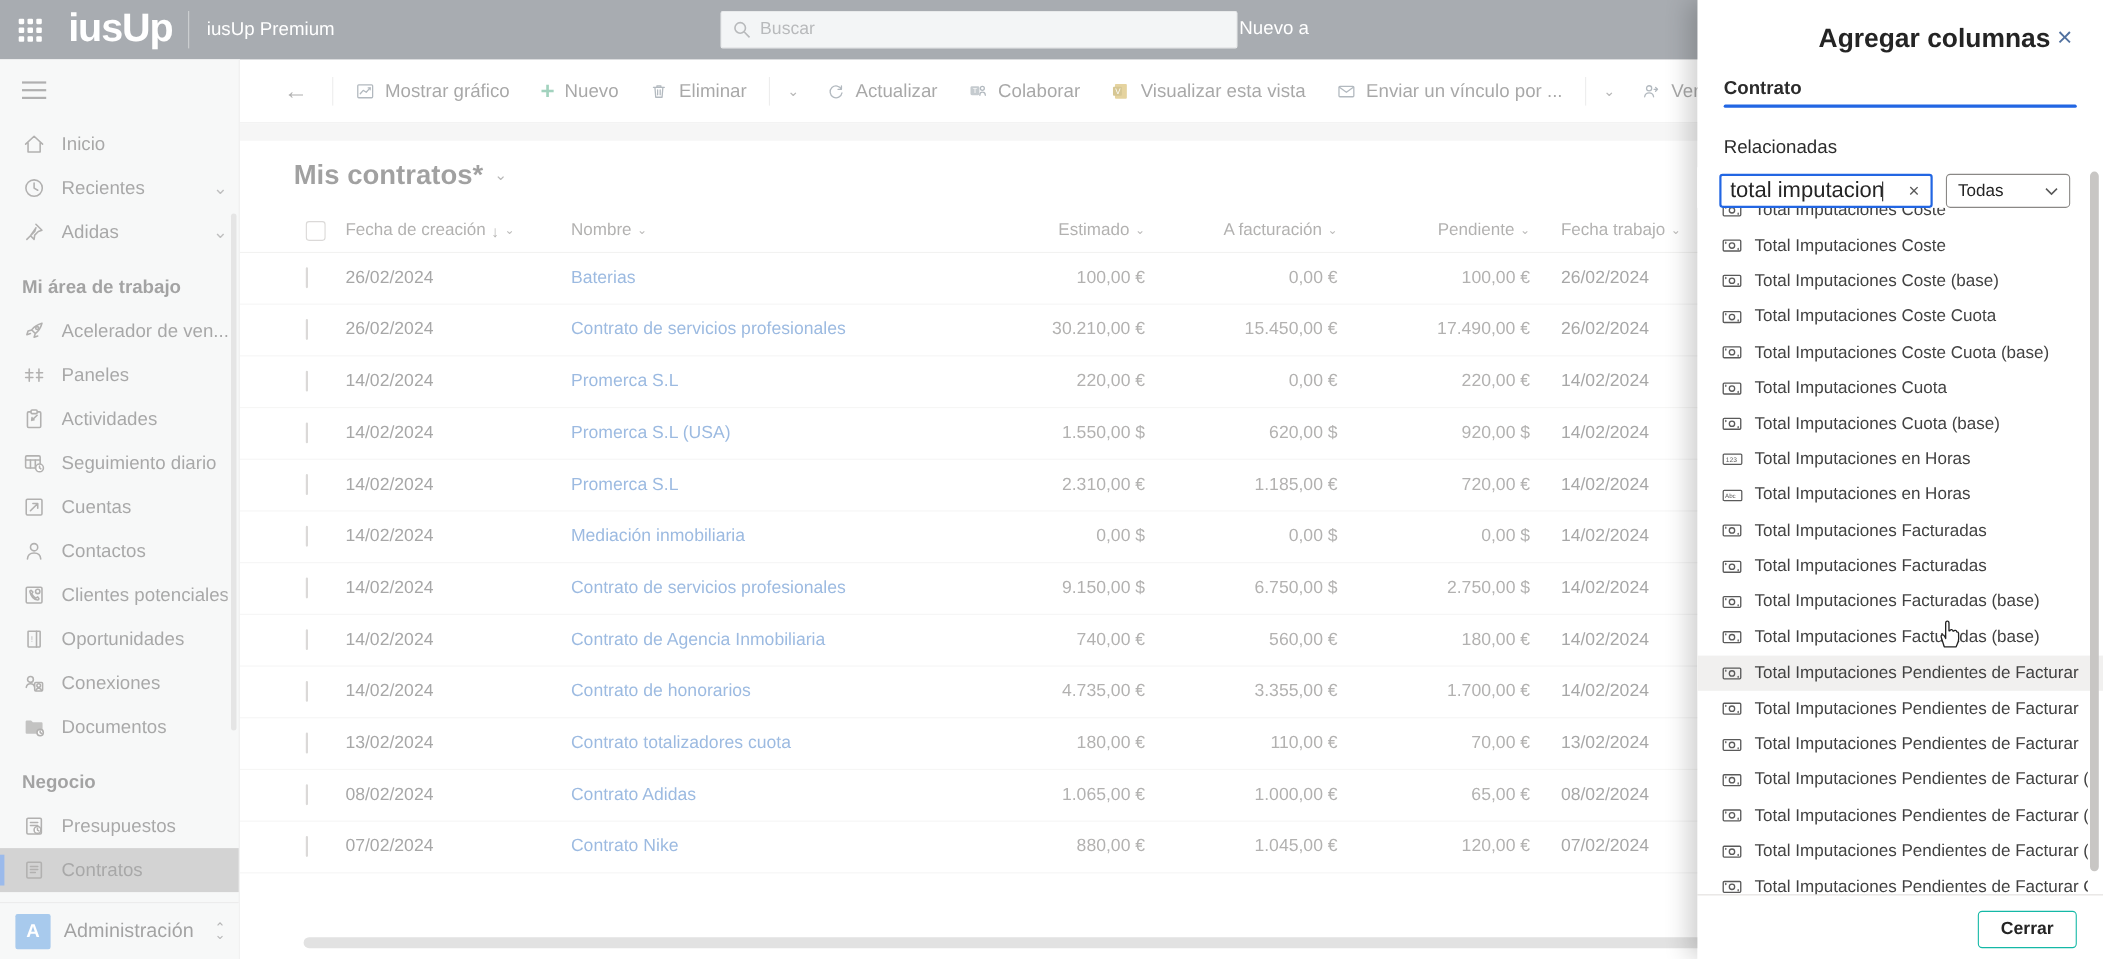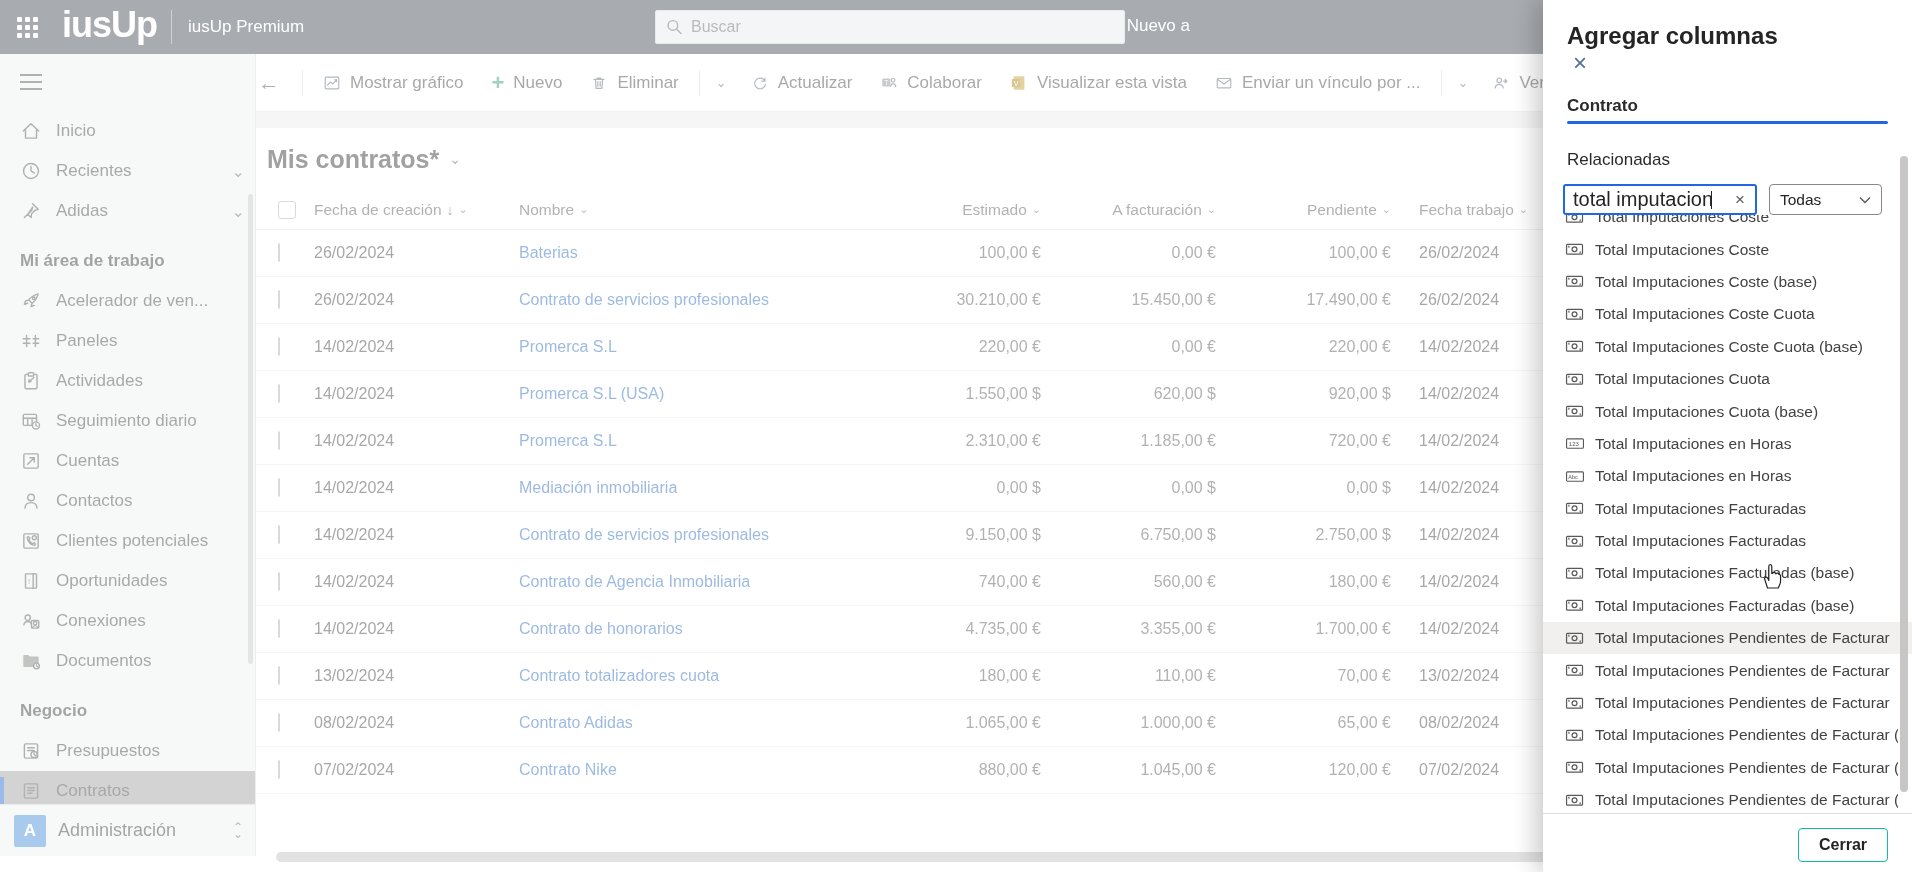--- a/index.html
+++ b/index.html
@@ -16,21 +16,21 @@
   .topbar-divider { width:1px; height:34px; background:rgba(255,255,255,.45); margin-right:16px; }
   .app-name { color:#fff; font-size:17px; }
   .top-search { position:absolute; left:655px; top:10px; width:470px; height:34px; background:#e7eaec;
                 border:1px solid #cfd3d6; border-radius:2px; display:flex; align-items:center; padding:0 10px; gap:8px; }
   .top-search input { border:none; outline:none; background:transparent; font-size:16px; color:#424242; width:100%;
                       font-family:"Liberation Sans",sans-serif; }
   .top-search input::placeholder { color:#6b6f73; }
   .new-look { position:absolute; right:370px; top:16px; color:#fff; font-size:17px; white-space:nowrap; }
 
   
-  .sidebar { position:absolute; top:54px; left:0; width:256px; bottom:16px; background:#eef0f1;
+  .sidebar { position:absolute; top:54px; left:0; width:218px; bottom:0; background:#eef0f1;
              border-right:1px solid #dcdcdc; z-index:10; }
   .hamburger { padding:20px 0 8px 20px; cursor:pointer; }
   .hamburger div { width:22px; height:2px; background:#5a5a5a; margin-bottom:5px; }
   .nav { margin-top:8px; }
   .nav-item { display:flex; align-items:center; height:40px; padding:0 10px 0 20px; cursor:pointer; position:relative; }
   .nav-item .nicon { width:22px; height:22px; margin-right:14px; flex:0 0 22px; color:#5f5d5b; }
   .nav-item .nlabel { font-size:17px; color:#4a4a4a; white-space:nowrap; overflow:hidden; }
   .nav-item .nchevron { margin-left:auto; color:#7a7a7a; }
   .nav-item.selected { background:#a3a3a3; }
   .nav-item.selected::before { content:""; position:absolute; left:0; top:6px; bottom:6px; width:4px; background:#2f6fd6; }
@@ -77,21 +77,21 @@
   .h-chev { font-size:11px; color:#767472; }
   .hscroll { position:absolute; left:58px; right:10px; top:724px; height:12px; }
   .hscroll .thumb { height:10px; background:#c2c2c2; border-radius:5px; width:99%; }
 
   
   .dim { position:absolute; top:0; left:0; width:1543px; height:872px; background:rgba(255,255,255,.52); z-index:30; }
 
   
   .panel { position:absolute; top:0; left:1543px; width:369px; height:872px; background:#fff; z-index:40;
            box-shadow:-8px 0 22px rgba(0,0,0,.20); display:flex; flex-direction:column; }
-  .panel-head { display:flex; align-items:flex-start; justify-content:flex-end; padding:22px 22px 0 24px;flex-direction:column; }
+  .panel-head { display:flex; align-items:flex-start; justify-content:flex-end; padding:22px 22px 0 24px; }
   .panel-title { font-size:24px; font-weight:bold; color:#242424; }
   .panel-close { font-size:24px; color:#51719f; cursor:pointer; line-height:22px; padding:2px 6px; }
   .panel-tabs { display:flex; gap:26px; padding:20px 24px 0 24px;flex-direction:column; }
   .ptab { font-size:17px; color:#2b2b2b; padding-bottom:8px; cursor:pointer; position:relative; }
   .ptab.active { font-weight:bold; }
   .ptab.active::after { content:""; position:absolute; left:0; right:0; bottom:0; height:3px; background:#2266e3; border-radius:2px; }
   .panel-controls { display:flex; gap:12px; padding:6px 0 0 20px; position:relative; z-index:5; background:#fff; }
   .col-search { width:194px; height:31px; border:2px solid #2266e3; border-radius:3px; display:flex; align-items:center;
                 background:#fff; padding:0 6px 0 8px; }
   .col-search input { border:none; outline:none; width:138px; font-size:20px; color:#242424;

